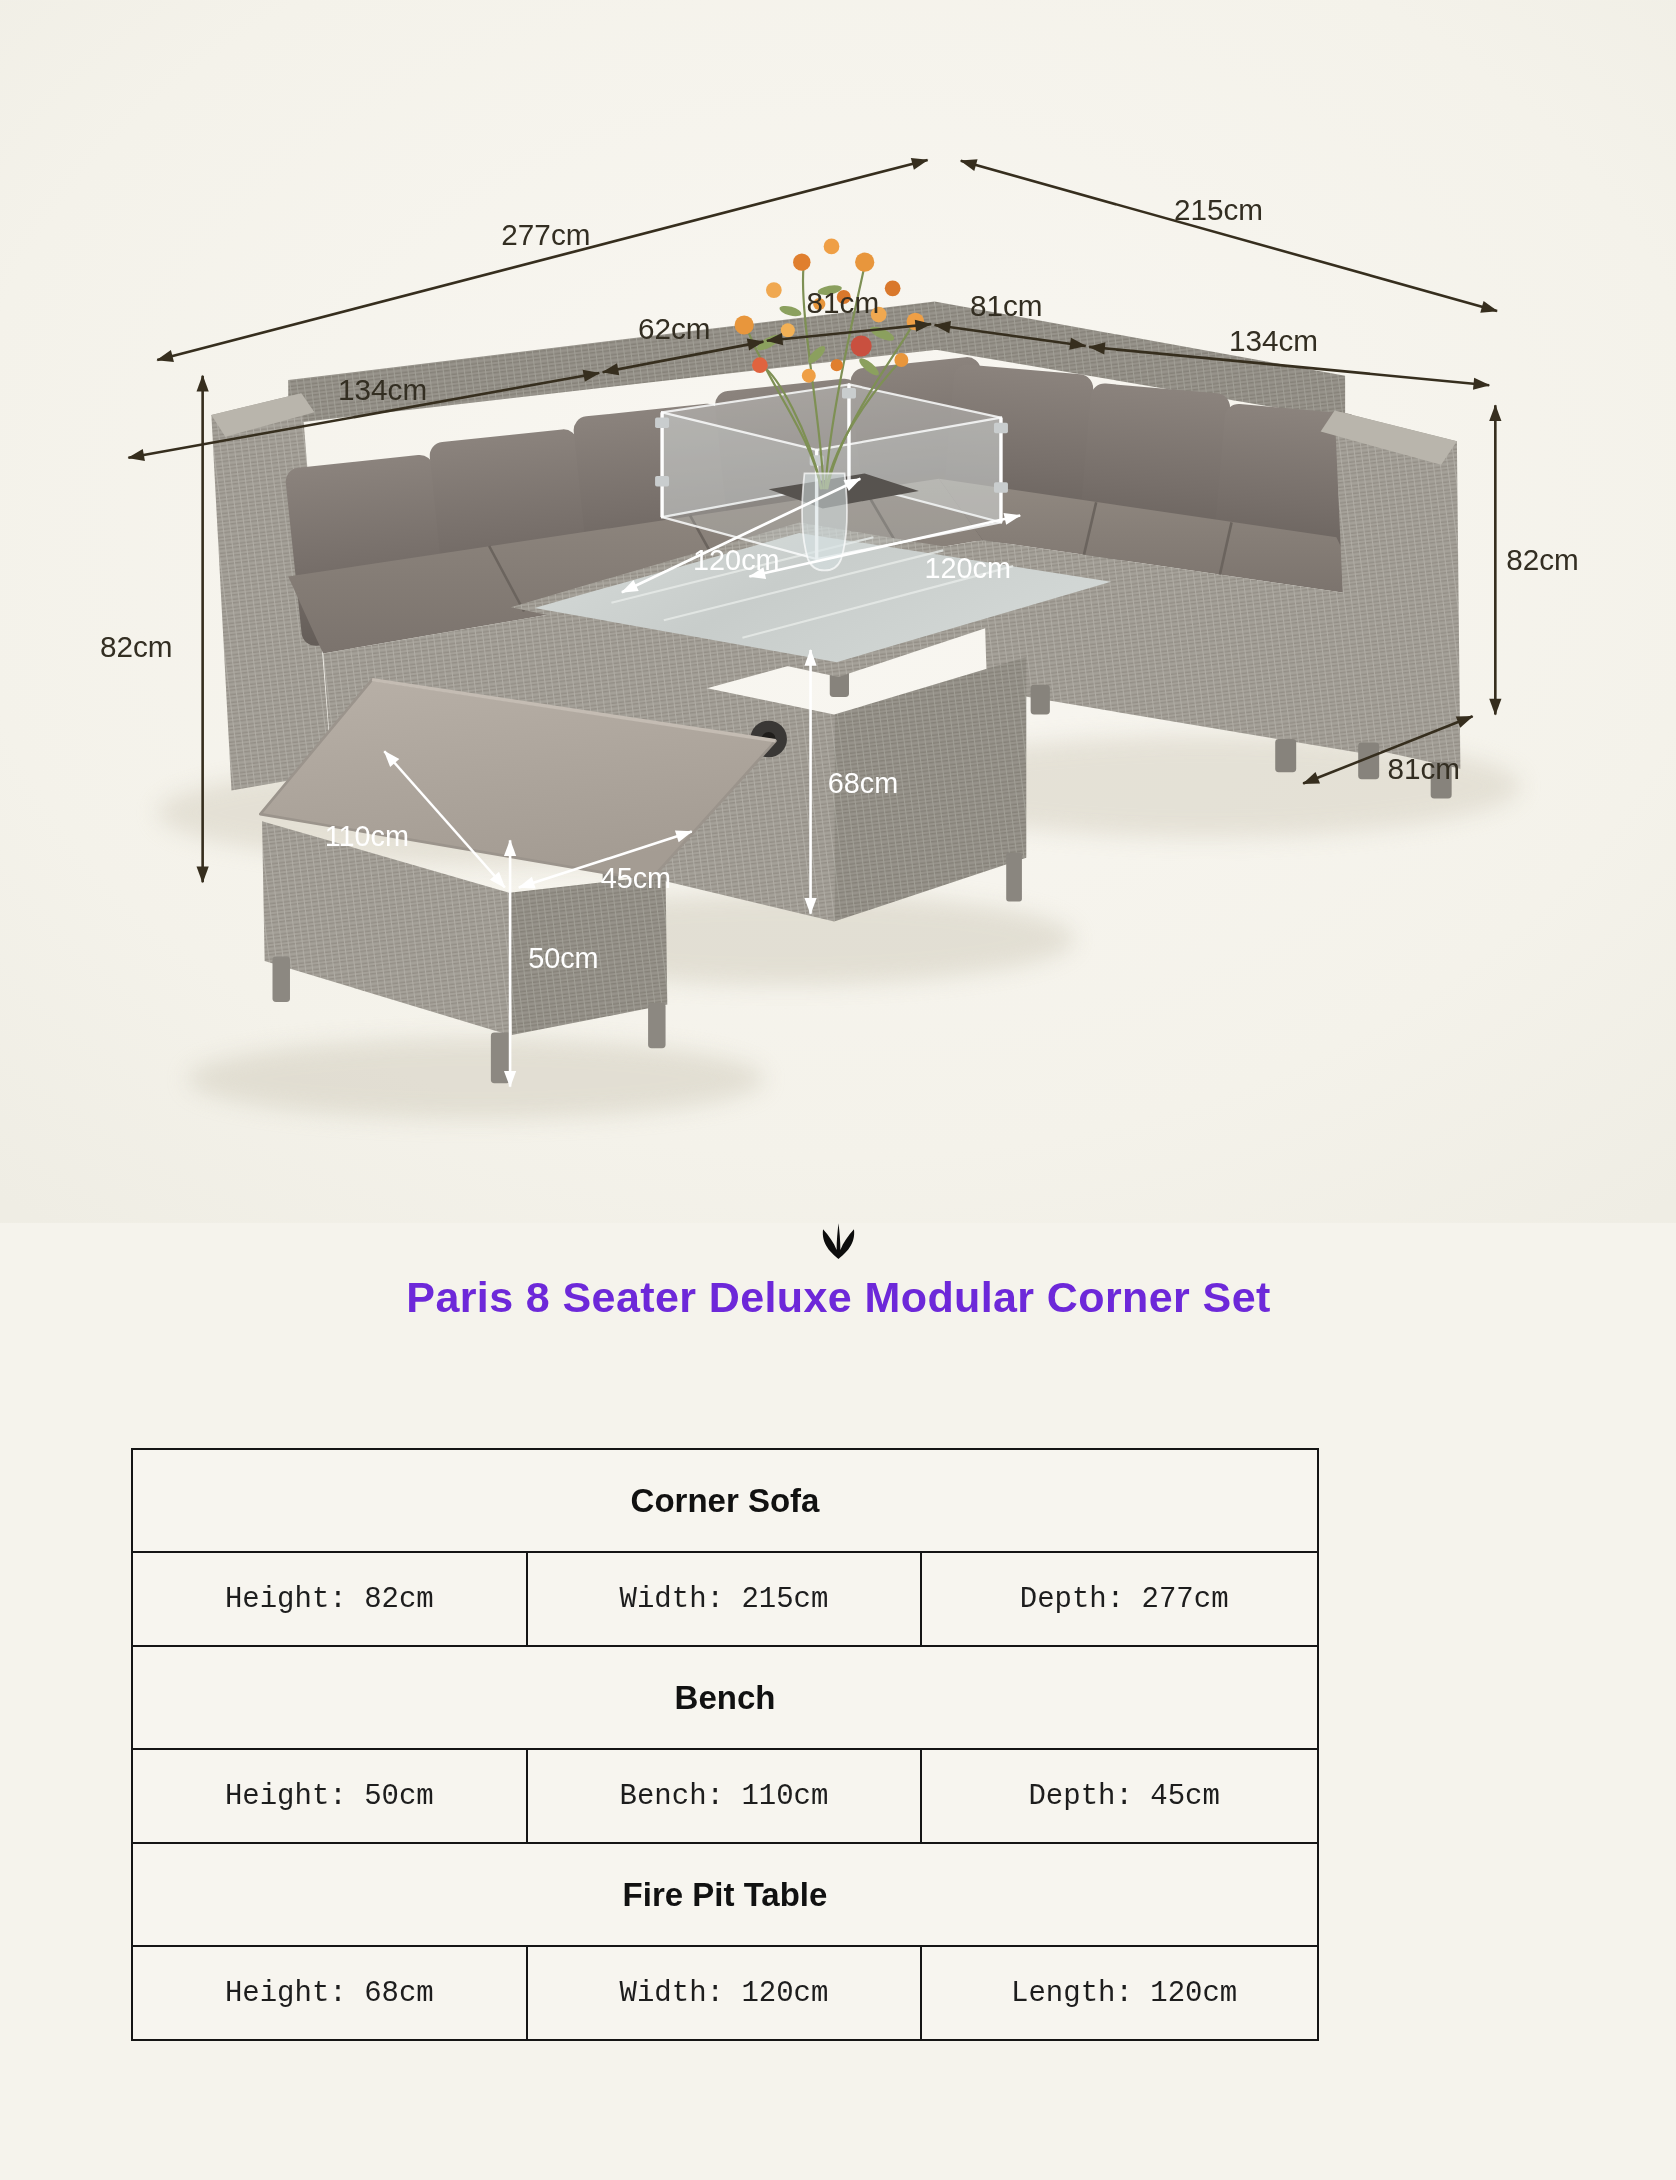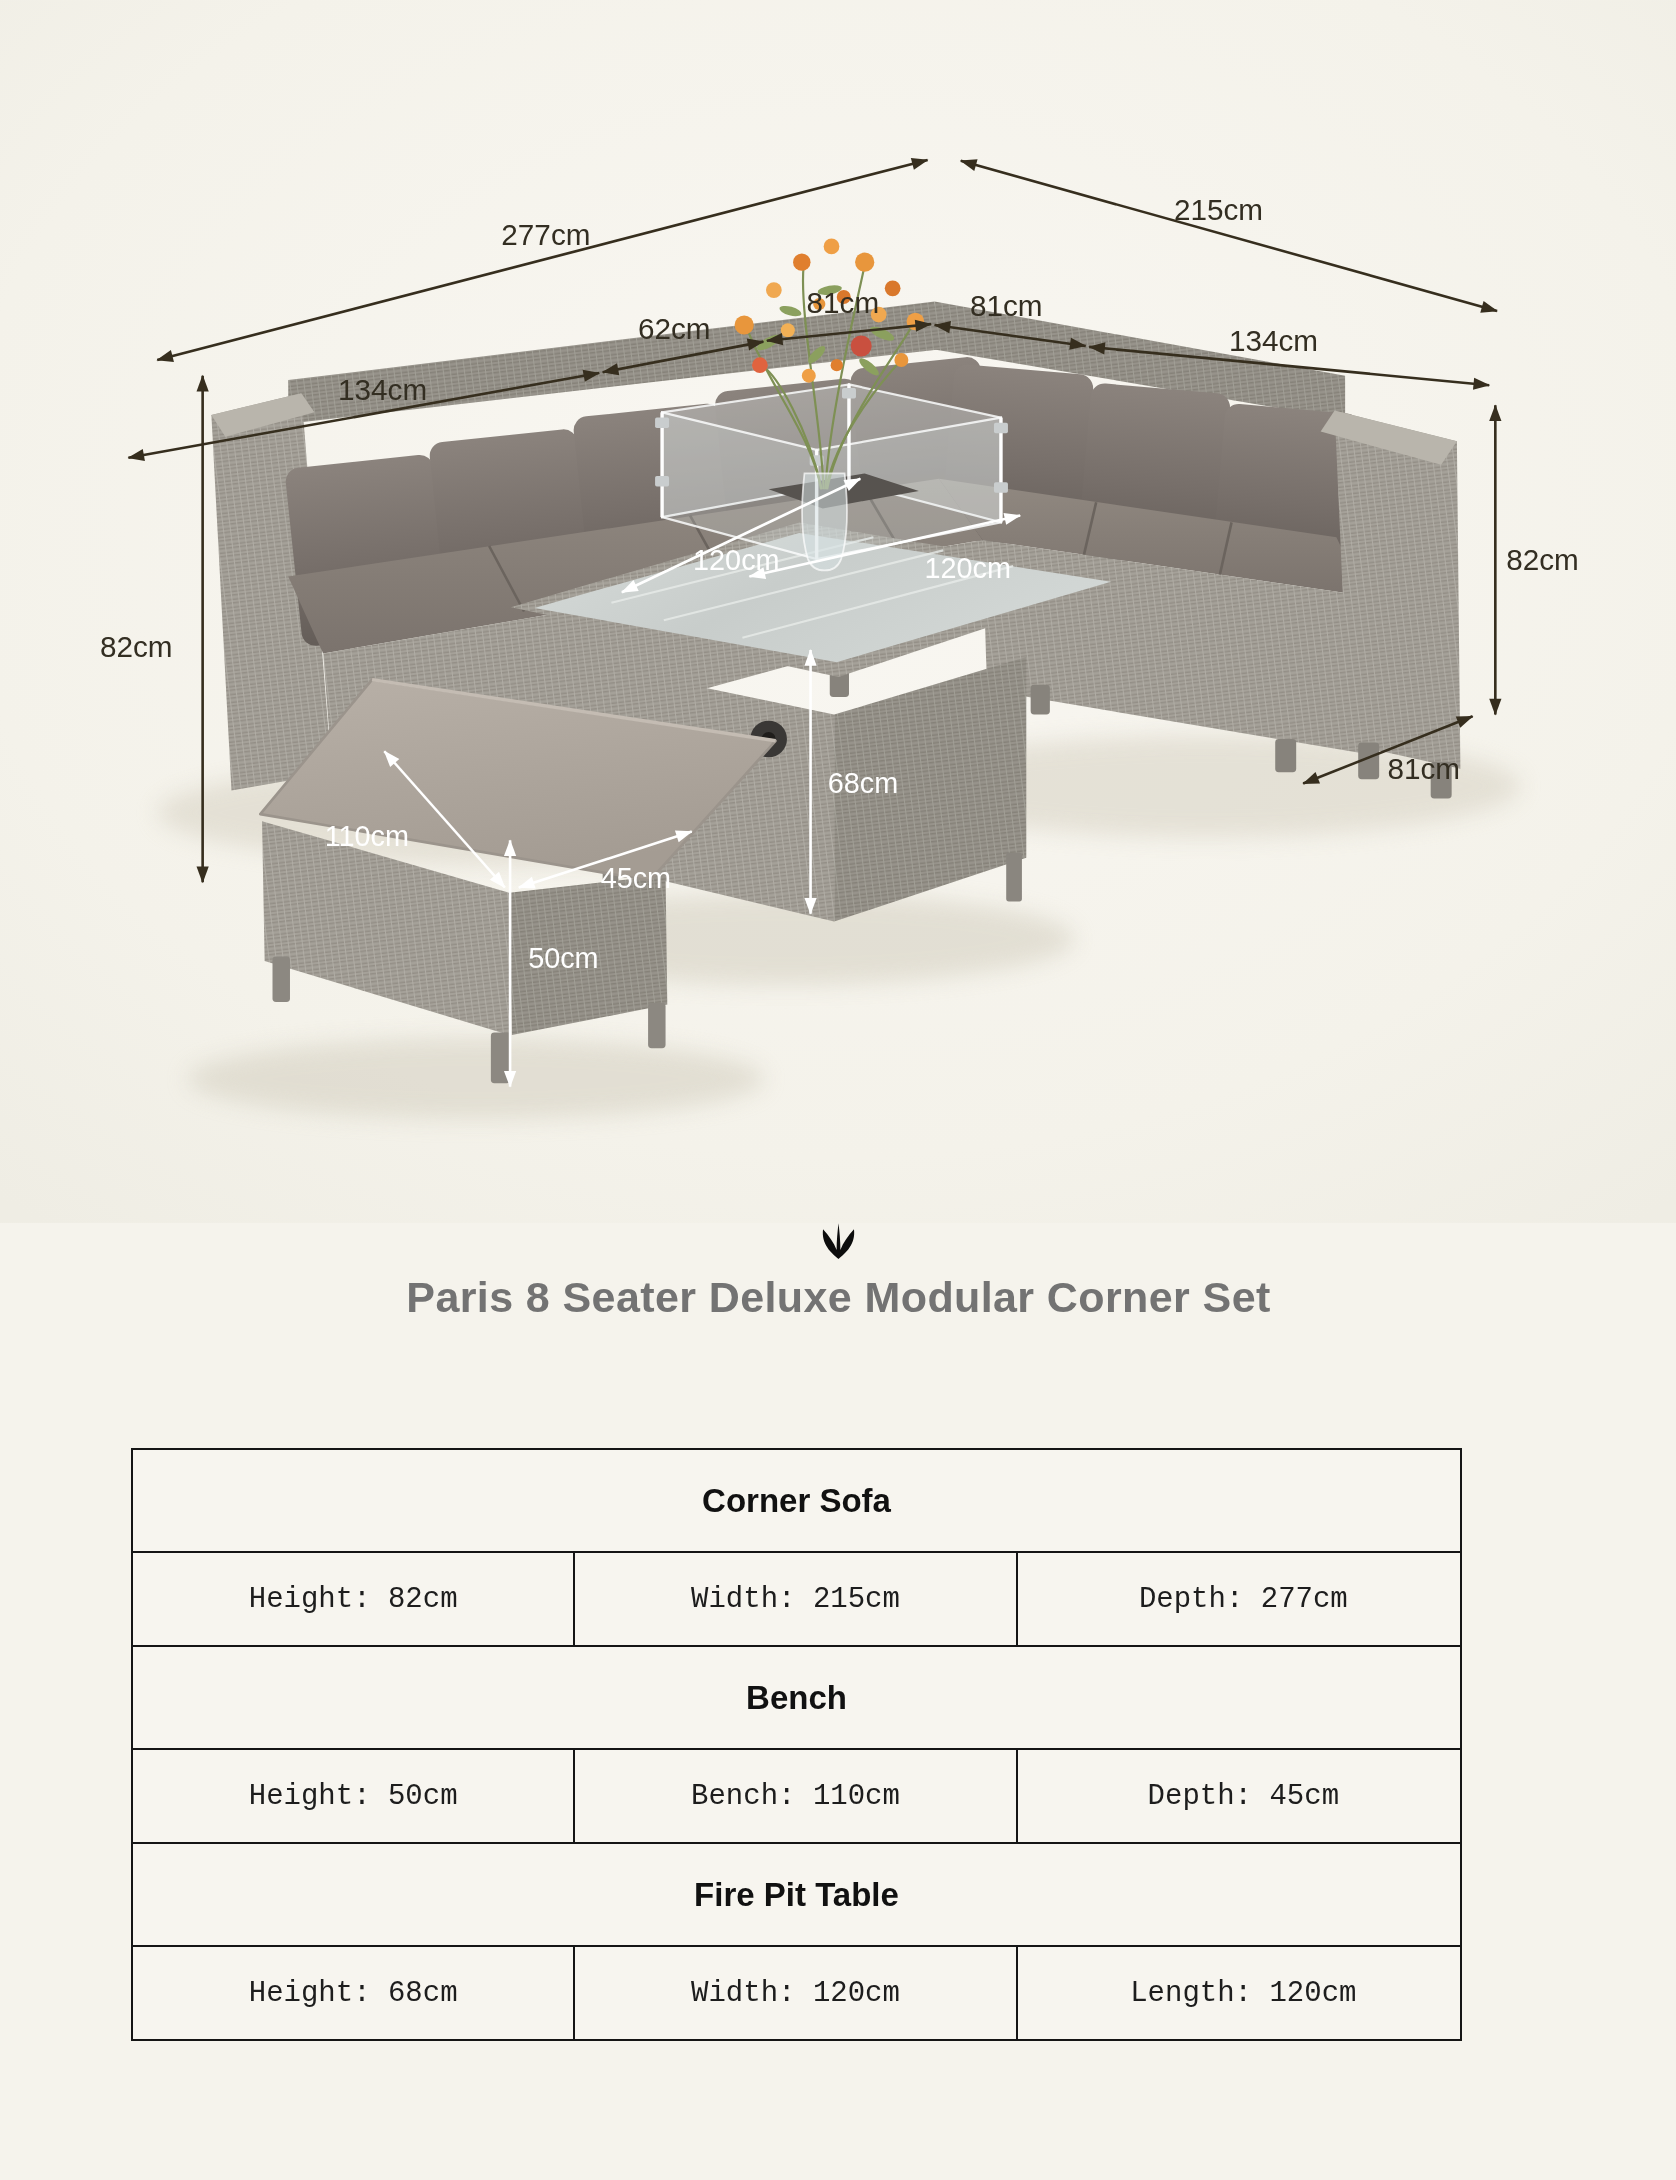--- a/index.html
+++ b/index.html
@@ -10,24 +10,24 @@
     overflow:hidden;
   }
   .stage{position:absolute;left:0;top:0;width:1677px;height:2180px;}
   svg text{font-family:"Liberation Sans", sans-serif;}
   .brand-block{
     position:absolute;left:0;top:1223px;width:1677px;height:157px;
     display:flex;flex-direction:column;align-items:center;justify-content:flex-start;
   }
   .crown{width:45px;height:38px;margin-bottom:12.2px;}
   .page-title{
-    font-size:43px;font-weight:800;color:#737373;letter-spacing:0.4px;text-align:center;
+    font-size:43px;font-weight:800;color:#6d28d9;letter-spacing:0.4px;text-align:center;
   }
   .spec-table{
-    position:absolute;left:131px;top:1448px;width:1331px;
+    position:absolute;left:131px;top:1448px;width:1188px;
     border:2.6px solid #151515;background:#f7f5ef;box-sizing:border-box;
   }
   .sec-header{
     height:101px;display:flex;align-items:center;justify-content:center;
     font-weight:700;font-size:33px;color:#111;border-bottom:2.6px solid #151515;
   }
   .sec-row{
     display:grid;grid-template-columns:1fr 1fr 1fr;height:92px;border-bottom:2.6px solid #151515;
   }
   .sec-row .cell{

